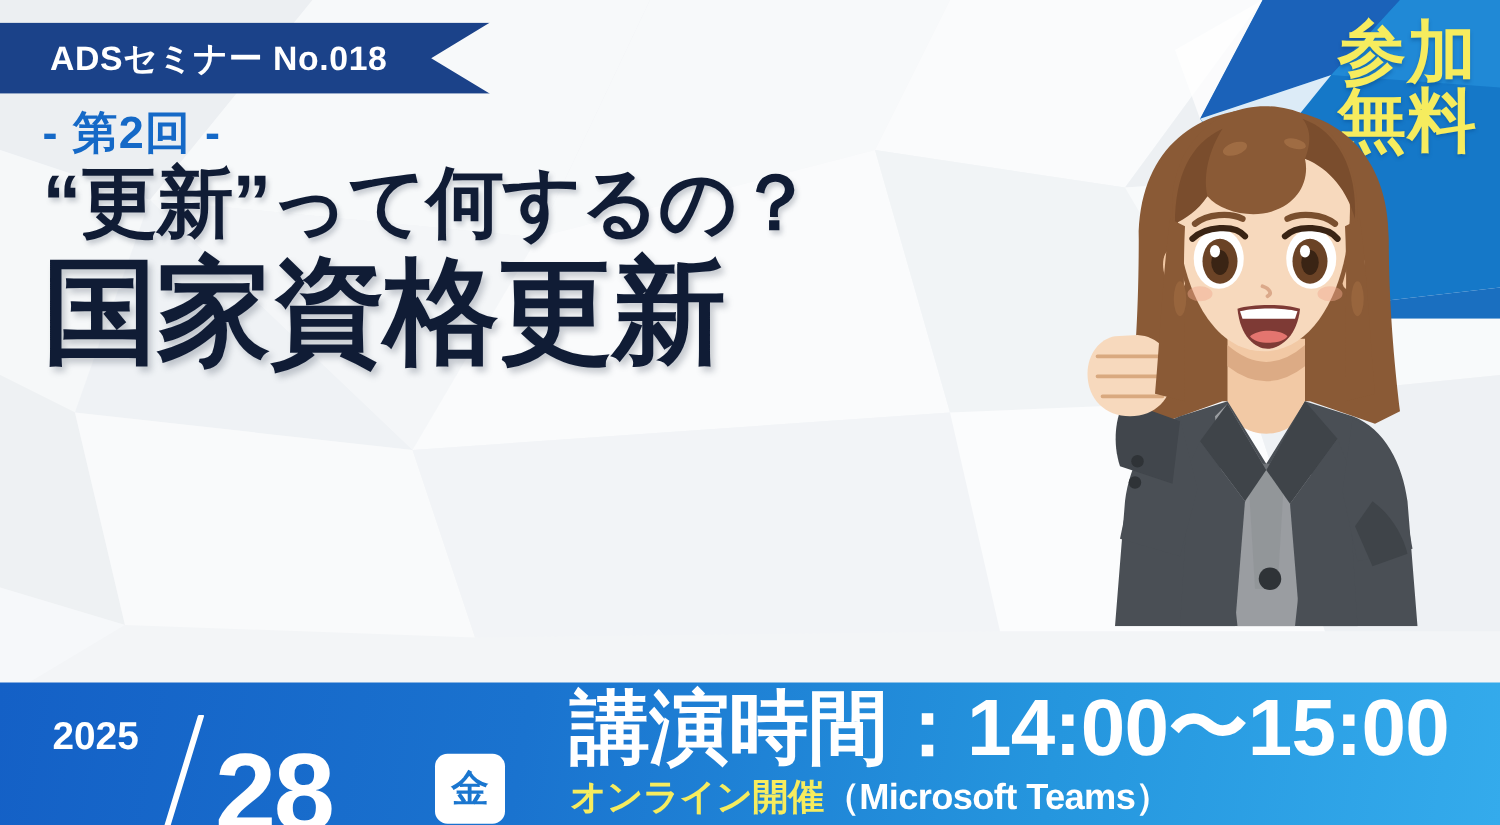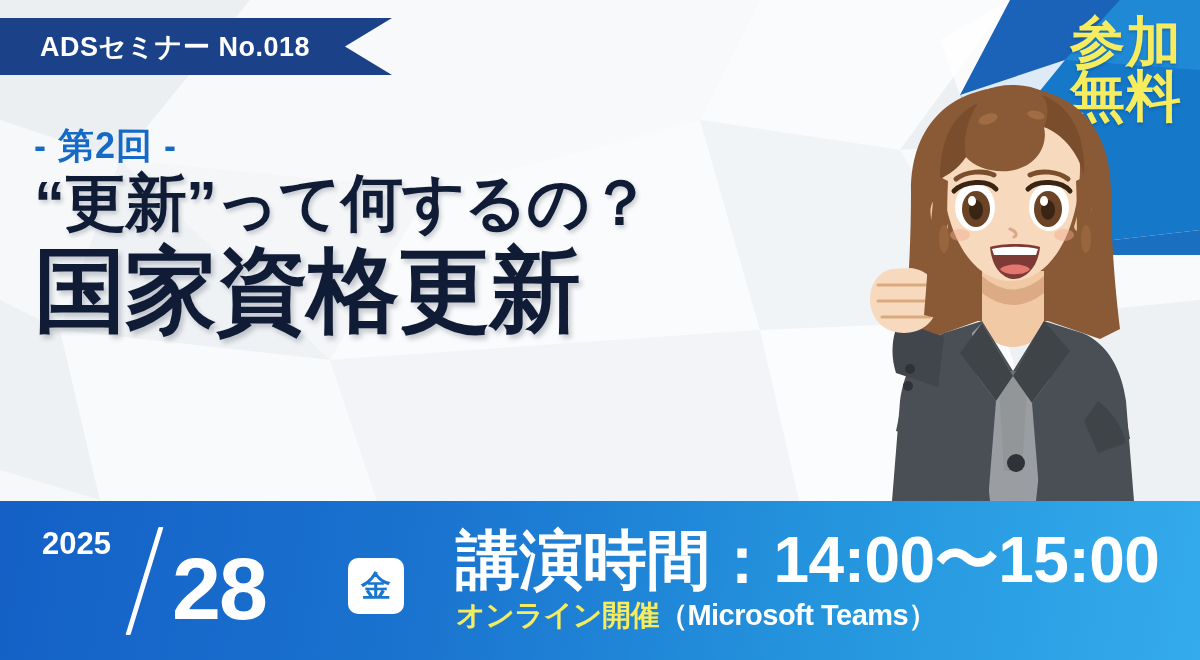--- a/index.html
+++ b/index.html
@@ -74,21 +74,20 @@
     letter-spacing: 0.5px;
     white-space: nowrap;
   }
 
   
   .headline {
     position: absolute;
     left: 34px;
     top: 88px;
     z-index: 4;
-    margin-top: 40px;
   }
   .kaisu {
     color: #1569c7;
     font-size: 36px;
     font-weight: 900;
     letter-spacing: 1px;
     line-height: 1;
     margin-bottom: 6px;
     white-space: nowrap;
   }
@@ -122,21 +121,21 @@
     height: 430px;
     z-index: 3;
   }
 
   
   .info-bar {
     position: absolute;
     left: 0;
     bottom: 0;
     width: 1200px;
-    height: 159px;
+    height: 114px;
     z-index: 6;
     background: linear-gradient(100deg, #1460c6 0%, #1a73cf 35%, #2596de 70%, #34abec 100%);
     display: flex;
     align-items: center;
   }
 
   .date-block {
     position: relative;
     width: 430px;
     height: 100%;

